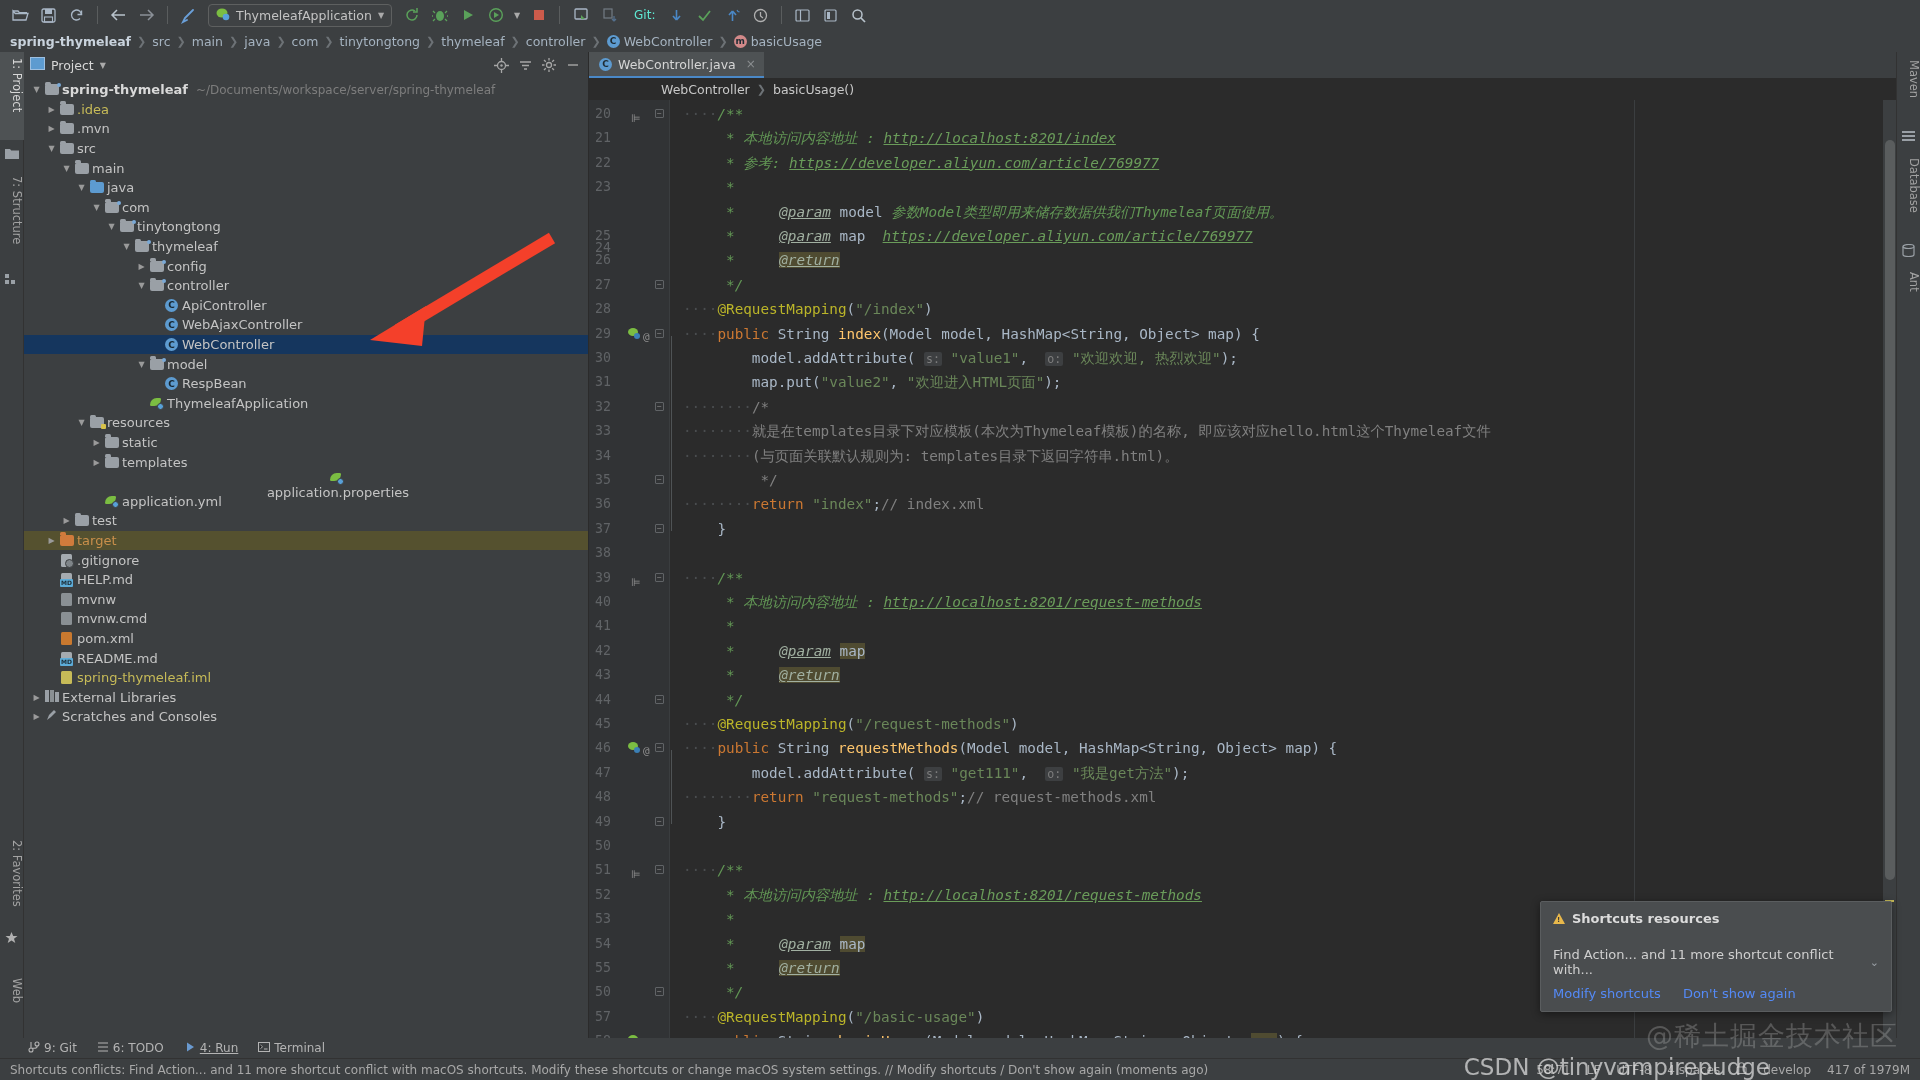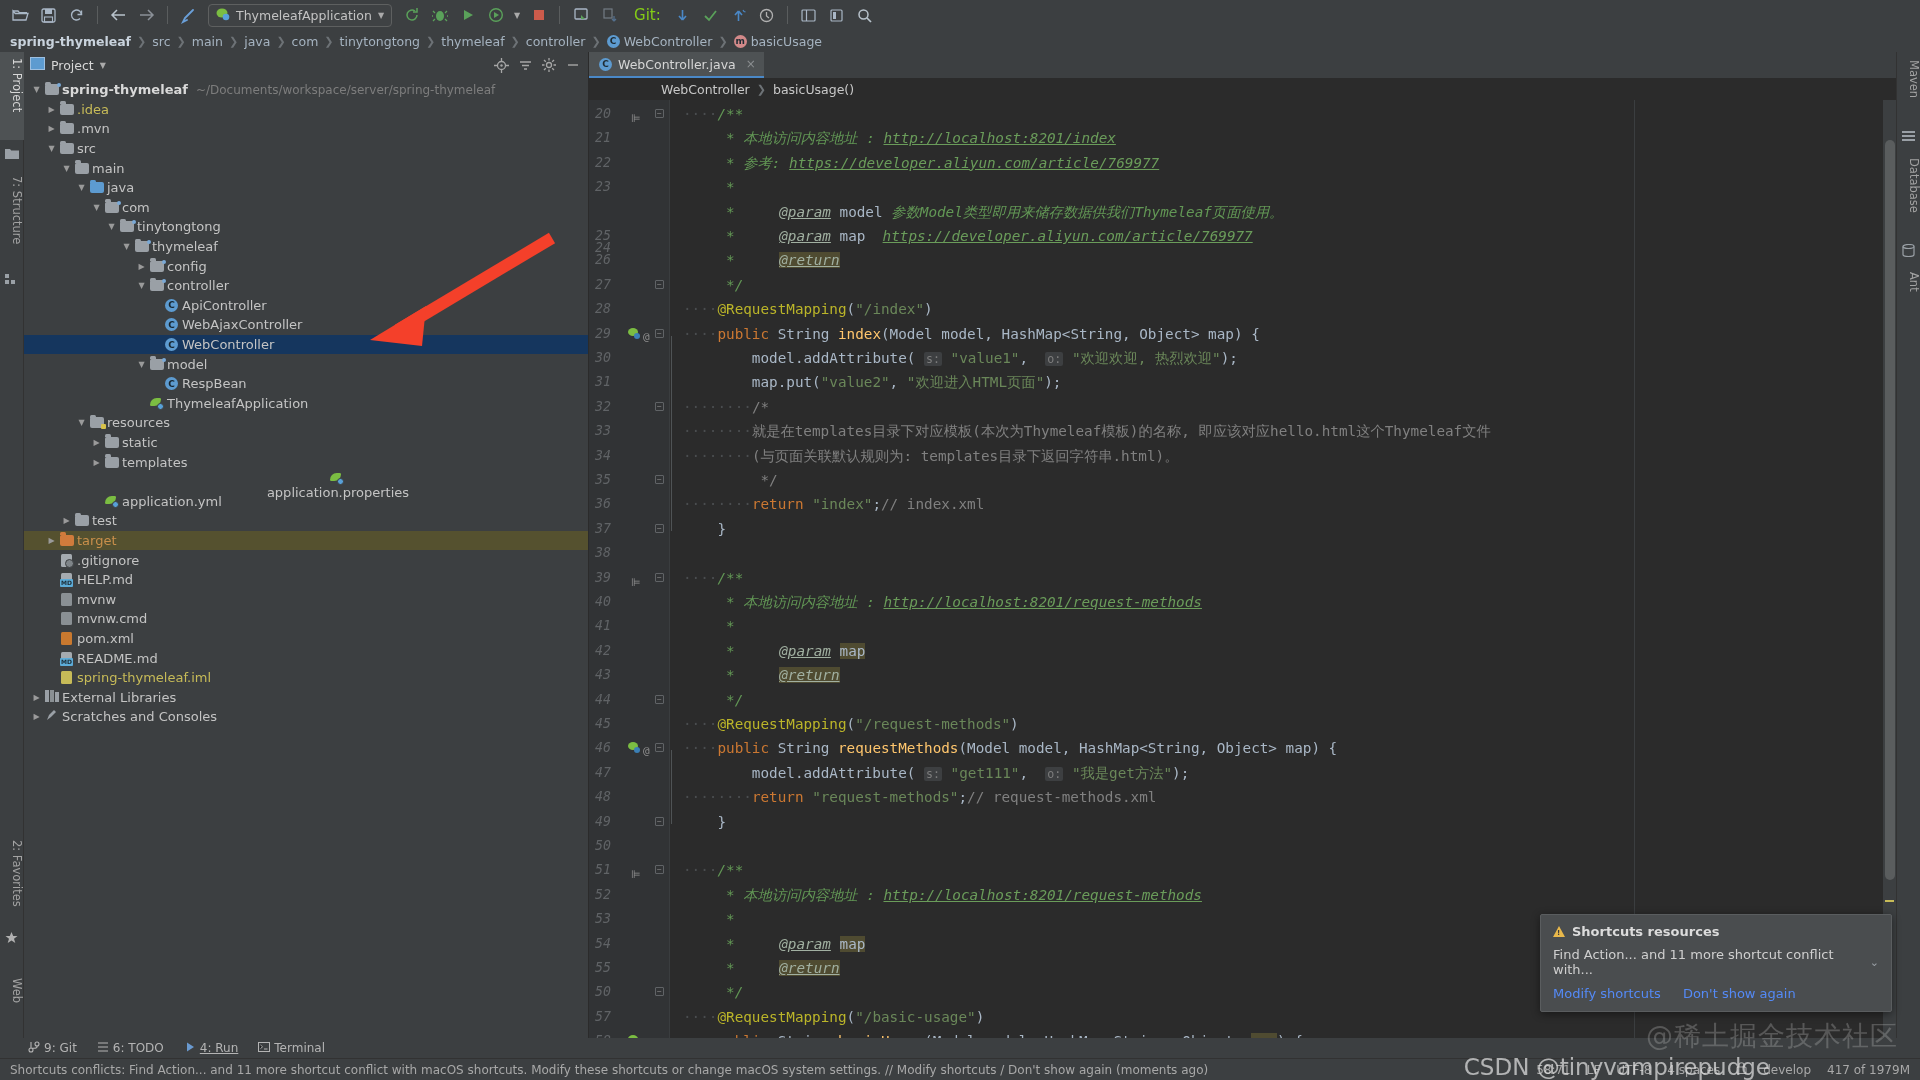--- a/index.html
+++ b/index.html
@@ -23,21 +23,21 @@
     justify-content: center; border-radius: 3px; color: #a9b7c6;
   }
   .tbtn svg { display:block; }
   .tsep { width: 1px; height: 18px; background: #5a5d5e; margin: 0 5px; }
   .runcfg {
     display: flex; align-items: center; gap: 6px; height: 23px;
     border: 1px solid #5e6060; border-radius: 4px; padding: 0 7px;
     background: #3f4244; margin: 0 4px;
   }
   .runcfg .lbl { font-size: 12.5px; color: #c3c3c3; }
-  .gitlbl { font-size: 15px; color: #84cc16; margin: 0 6px 0 10px; }
+  .gitlbl { font-size: 12px; color: #5eead4; margin: 0 6px 0 10px; }
 
   
   .crumbbar {
     position: absolute; left: 0; top: 30px; width: 1920px; height: 22px;
     background: #3c3f41; display: flex; align-items: center;
     padding-left: 10px; font-size: 12.5px;
   }
   .crumb { color: #a5b3c0; white-space: nowrap; }
   .crumb.first { color: #c9d3dd; font-weight: bold; }
   .crumbsep { color: #6d7276; margin: 0 6px; font-size: 11px; }
@@ -151,21 +151,20 @@
     line-height: 24.4px;
   }
   .gutter {
     position: absolute; left: 0; top: 0; bottom: 0; width: 80px;
     background: #313335;
   }
   .gutline {
     position: absolute; right: 58px; width: 40px; text-align: right;
     color: #606366; font-size: 13.2px;
     font-family: "DejaVu Sans Mono", monospace;
-    font-style: italic;
   }
   .gmark { position: absolute; font-size: 11px; }
   .foldline {
     position: absolute; left: 80px; top: 0; bottom: 0; width: 1px;
     background: #3a3d3f;
   }
   .codelines { position: absolute; left: 80px; top: 0; right: 0; bottom: 0; }
   .ln { position: absolute; left: 14px; white-space: pre; }
 
   
@@ -201,21 +200,21 @@
   
   .arrow { position: absolute; pointer-events: none; }
 
   
   .notif {
     position: absolute; right: 28px; bottom: 68px; width: 352px;
     background: #4a4d4f; border: 1px solid #5a5d5f; border-radius: 2px;
     padding: 9px 12px 10px 12px; box-shadow: 0 2px 8px rgba(0,0,0,.45);
   }
   .notif .ttl { font-size: 13px; font-weight: bold; color: #dcdcdc; display:flex; align-items:center; gap:7px;}
-  .notif .body { font-size: 13px; color: #cfcfcf; margin-top: 8px; display:flex; align-items:center;}
+  .notif .body { font-size: 13px; color: #cfcfcf; margin-top: 21px; display:flex; align-items:center;}
   .notif .acts { margin-top: 9px; display: flex; gap: 22px; }
   .notif .acts a { color: #548af7; font-size: 13px; text-decoration: none; }
   .warn-tri { width:0;height:0;border-left:6px solid transparent;border-right:6px solid transparent;border-bottom:11px solid #e8b84b;position:relative;}
   .warn-tri::after{content:"!";position:absolute;left:-2px;top:3px;font-size:7px;color:#3a3a3a;font-weight:bold;}
 
   
   .botbar {
     position: absolute; left: 0; bottom: 22px; width: 1920px; height: 20px;
     background: #3c3f41; display: flex; align-items: center;
     padding-left: 28px; gap: 20px; font-size: 12px; color: #b4b4b4;

